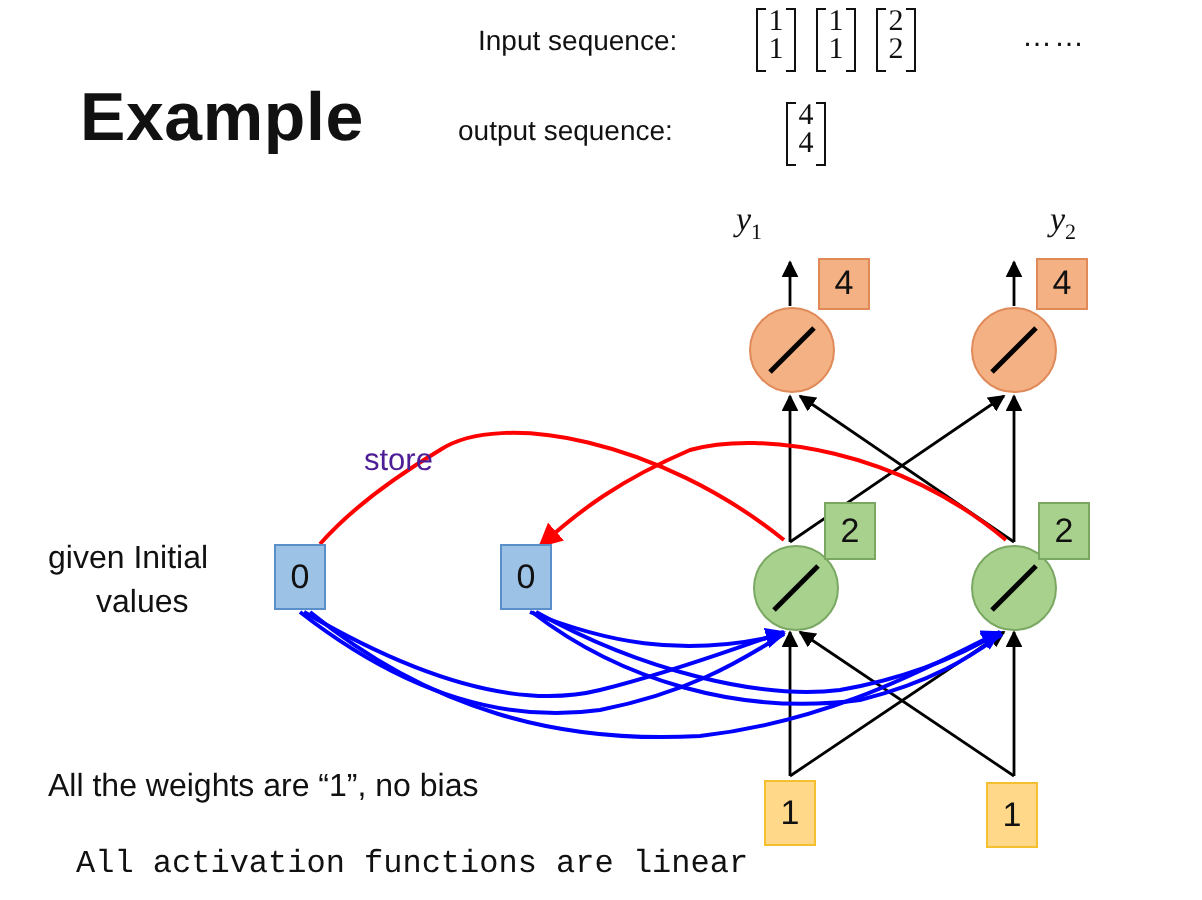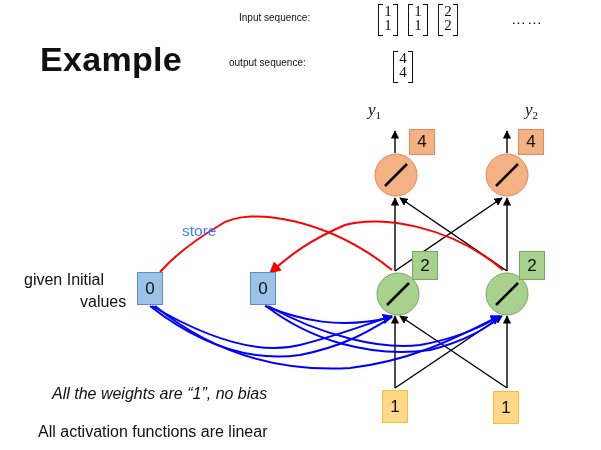--- a/index.html
+++ b/index.html
@@ -1,37 +1,37 @@
 <!DOCTYPE html>
 <html><head>
 <meta charset="utf-8">
 <style>
   html, body { margin: 0; padding: 0; background: #ffffff; }
   body { width: 601px; height: 450px; position: relative; overflow: hidden;
          font-family: "Liberation Sans", "DejaVu Sans", sans-serif; color: #111; }
   .abs { position: absolute; }
   .title { left: 40px; top: 40px; font-size: 34px; font-weight: bold; letter-spacing: 0.3px; }
-  .label { font-size: 10px; white-space: nowrap; }
+  .label { font-size: 14px; white-space: nowrap; }
   .note { font-size: 16px; white-space: nowrap; }
   .vec { position: absolute; font-family: "Liberation Serif", "DejaVu Serif", serif; font-size: 15px;
          line-height: 14px; text-align: center; width: 18px; }
   .vec .bl, .vec .br { position: absolute; top: 0; width: 4px; height: 30px; border: 1px solid #111; }
   .vec .bl { left: -1px; border-right: none; }
   .vec .br { right: -1px; border-left: none; }
   .vec span.n { display: block; }
   .dots { font-size: 15px; letter-spacing: 1px; }
   .box { position: absolute; display: flex; align-items: center; justify-content: center;
          font-size: 17px; box-sizing: border-box; }
   .box.mem { background: #9cc3e6; border: 1px solid #5b8fc9; width: 26px; height: 33px; }
   .box.in { background: #ffd88a; border: 1.5px solid #f4c030; width: 26px; height: 33px; }
   .box.hid { background: #a9d18e; border: 1px solid #7aa862; width: 26px; height: 29px; }
   .box.out { background: #f4b183; border: 1px solid #e08a5a; width: 26px; height: 26px; }
   .ylab { position: absolute; font-family: "Liberation Serif", "DejaVu Serif", serif; font-style: italic; font-size: 17px; }
   .ylab sub { font-size: 11px; font-style: normal; }
-  .store { font-size: 15.5px; color: #3b82f6; }
+  .store { font-size: 15.5px; color: #4c1d95; }
   svg { position: absolute; left: 0; top: 0; }
 </style>
 </head>
 <body>
 
 <div class="abs title">Example</div>
 
 <div class="abs label" style="left:239px; top:12px;">Input sequence:</div>
 <div class="vec" style="left:379px; top:4px;">
   <div class="bl"></div>
@@ -126,16 +126,16 @@
 <div class="box hid" style="left:519px; top:251px;">2</div>
 
 <div class="box mem" style="left:137px; top:272px;">0</div>
 <div class="box mem" style="left:250px; top:272px;">0</div>
 
 <div class="box in" style="left:382px; top:390px;">1</div>
 <div class="box in" style="left:493px; top:391px;">1</div>
 
 <div class="abs store" style="left:182px; top:222px;">store</div>
 <div class="abs label" style="left:24px; top:271px; font-size:16px;">given Initial</div>
-<div class="abs label" style="left:48px; top:293px; font-size:16px;margin-left:32px;">values</div>
+<div class="abs label" style="left:48px; top:293px; font-size:16px;">values</div>
 
-<div class="abs note" style="left:52px; top:385px;font-style:italic;">All the weights are “1”, no bias</div>
-<div class="abs note" style="left:38px; top:423px;">All activation functions are linear</div>
+<div class="abs note" style="left:24px; top:385px;">All the weights are “1”, no bias</div>
+<div class="abs note" style="left:38px; top:423px;font-family:Liberation Mono, monospace;">All activation functions are linear</div>
 
 </body></html>

